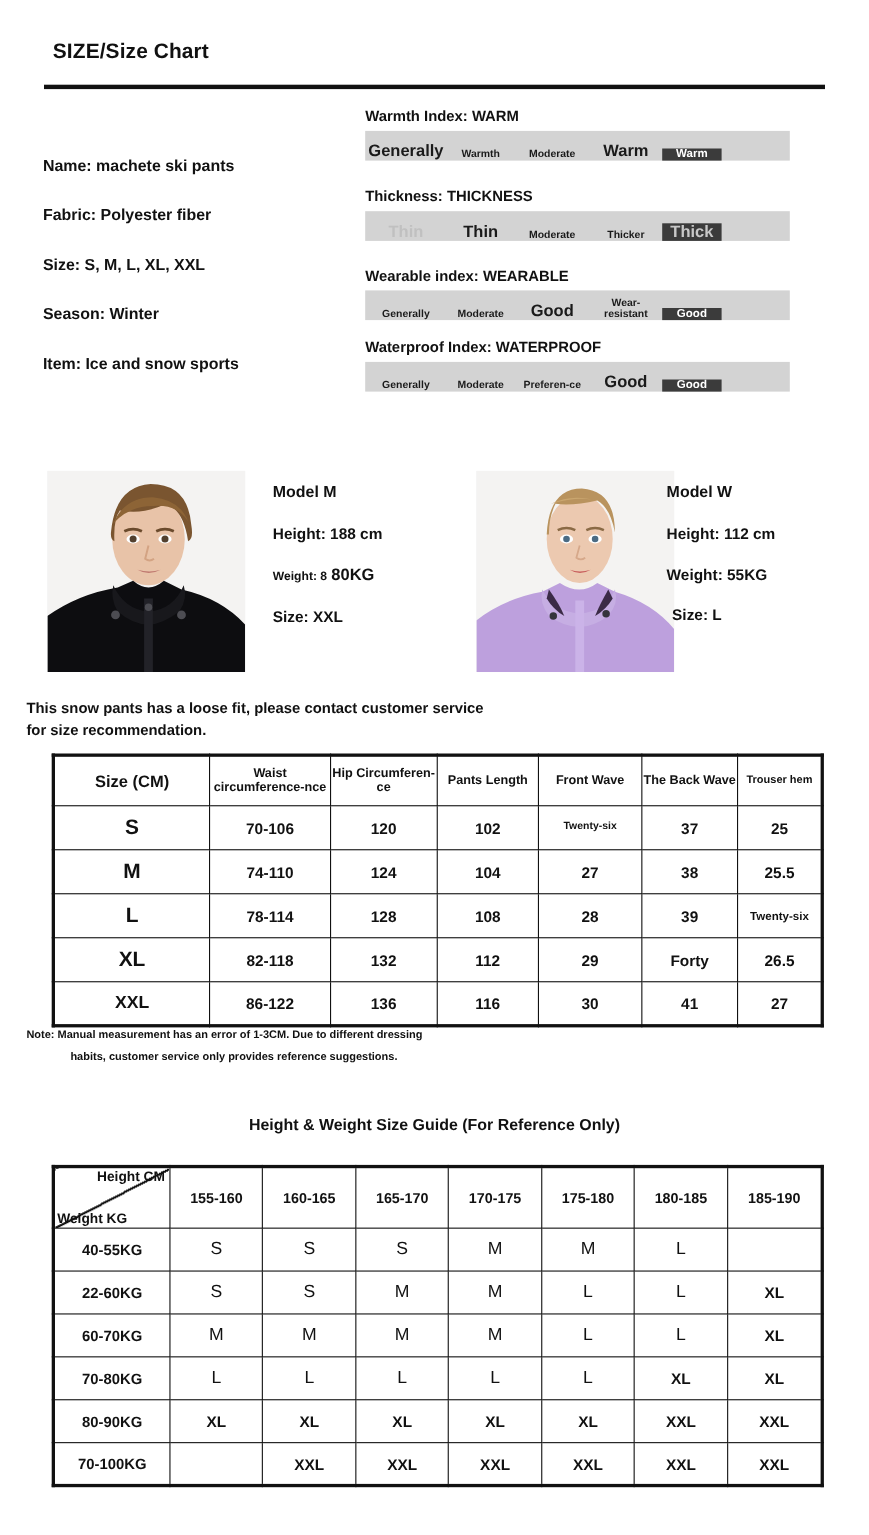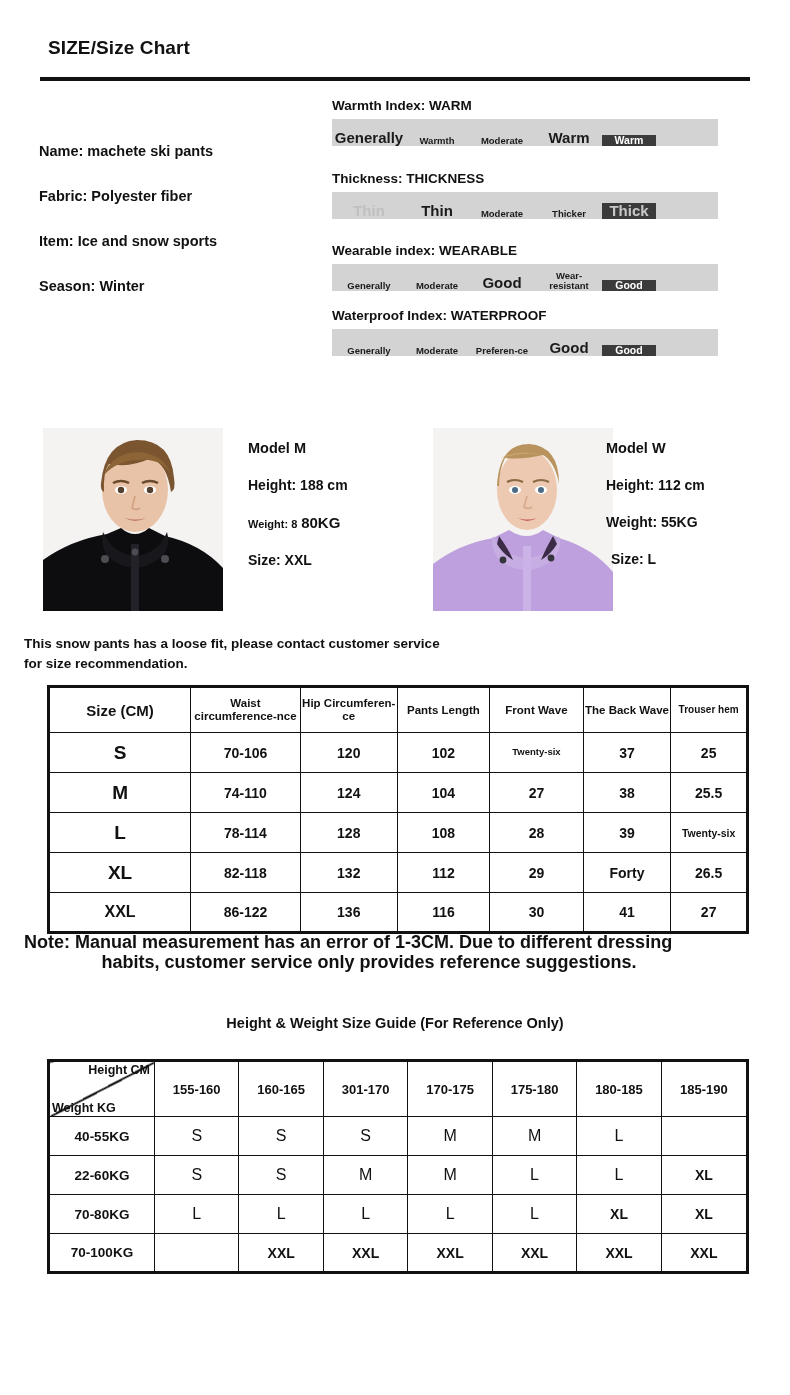--- a/index.html
+++ b/index.html
@@ -103,23 +103,23 @@
 
   
   .note-top {
     position: absolute; left: 24px; top: 634px;
     font-size: 13.5px; font-weight: bold; line-height: 20px; color: #111;
     width: 420px;
   }
   .note-bottom {
     position: absolute; left: 24px; top: 932px;
     width: 650px;
-    font-size: 18px; font-weight: bold; line-height: 20px; color: #111;
-  }
-  .note-bottom .ln2 { display: block; text-align: center; padding-left: 40px; }
+    font-size: 10px; font-weight: bold; line-height: 20px; color: #111;
+  }
+  .note-bottom .ln2 { display: block; text-align: left; padding-left: 40px; }
 
   
   .size-table {
     position: absolute;
     left: 47px; top: 685px;
     width: 702px;
     border-collapse: collapse;
     border: 3px solid #111;
   }
   .size-table td, .size-table th {
@@ -196,22 +196,23 @@
 </style>
 </head>
 <body>
 
 <div class="page-title">SIZE/Size Chart</div>
 <div class="title-rule"></div>
 
 <div class="spec-list">
   <div class="spec-item">Name: machete ski pants</div>
   <div class="spec-item">Fabric: Polyester fiber</div>
+  <div class="spec-item">Size: S, M, L, XL, XXL</div>
+  <div class="spec-item">Season: Winter</div>
   <div class="spec-item">Item: Ice and snow sports</div>
-  <div class="spec-item">Season: Winter</div>
 </div>
 
 <div class="index-block" style="top:98px">
   <div class="index-title">Warmth Index: WARM</div>
   <div class="index-bar">
     <div class="index-cell sz-lg" style="width:74px">Generally</div>
     <div class="index-cell sz-sm" style="width:62px">Warmth</div>
     <div class="index-cell sz-sm" style="width:68px">Moderate</div>
     <div class="index-cell sz-lg" style="width:66px">Warm</div>
     <div class="index-cell active" style="width:54px">Warm</div>
@@ -388,21 +389,21 @@
 
 <table class="hw-table">
   <thead>
     <tr>
       <th class="hw-corner">
         <span class="lbl-h">Height CM</span>
         <span class="lbl-w">Weight KG</span>
       </th>
       <th class="hw-head">155-160</th>
       <th class="hw-head">160-165</th>
-      <th class="hw-head">301-170</th>
+      <th class="hw-head">165-170</th>
       <th class="hw-head">170-175</th>
       <th class="hw-head">175-180</th>
       <th class="hw-head">180-185</th>
       <th class="hw-head">185-190</th>
     </tr>
   </thead>
   <tbody>
     <tr>
       <td class="hw-rowhead">40-55KG</td>
       <td class="hw-cell">S</td>
@@ -417,28 +418,48 @@
       <td class="hw-rowhead">22-60KG</td>
       <td class="hw-cell">S</td>
       <td class="hw-cell">S</td>
       <td class="hw-cell">M</td>
       <td class="hw-cell">M</td>
       <td class="hw-cell">L</td>
       <td class="hw-cell">L</td>
       <td class="hw-cell multi">XL</td>
     </tr>
     <tr>
+      <td class="hw-rowhead">60-70KG</td>
+      <td class="hw-cell">M</td>
+      <td class="hw-cell">M</td>
+      <td class="hw-cell">M</td>
+      <td class="hw-cell">M</td>
+      <td class="hw-cell">L</td>
+      <td class="hw-cell">L</td>
+      <td class="hw-cell multi">XL</td>
+    </tr>
+    <tr>
       <td class="hw-rowhead">70-80KG</td>
       <td class="hw-cell">L</td>
       <td class="hw-cell">L</td>
       <td class="hw-cell">L</td>
       <td class="hw-cell">L</td>
       <td class="hw-cell">L</td>
       <td class="hw-cell multi">XL</td>
       <td class="hw-cell multi">XL</td>
+    </tr>
+    <tr>
+      <td class="hw-rowhead">80-90KG</td>
+      <td class="hw-cell multi">XL</td>
+      <td class="hw-cell multi">XL</td>
+      <td class="hw-cell multi">XL</td>
+      <td class="hw-cell multi">XL</td>
+      <td class="hw-cell multi">XL</td>
+      <td class="hw-cell multi">XXL</td>
+      <td class="hw-cell multi">XXL</td>
     </tr>
     <tr>
       <td class="hw-rowhead">70-100KG</td>
       <td class="hw-cell multi"></td>
       <td class="hw-cell multi">XXL</td>
       <td class="hw-cell multi">XXL</td>
       <td class="hw-cell multi">XXL</td>
       <td class="hw-cell multi">XXL</td>
       <td class="hw-cell multi">XXL</td>
       <td class="hw-cell multi">XXL</td>

